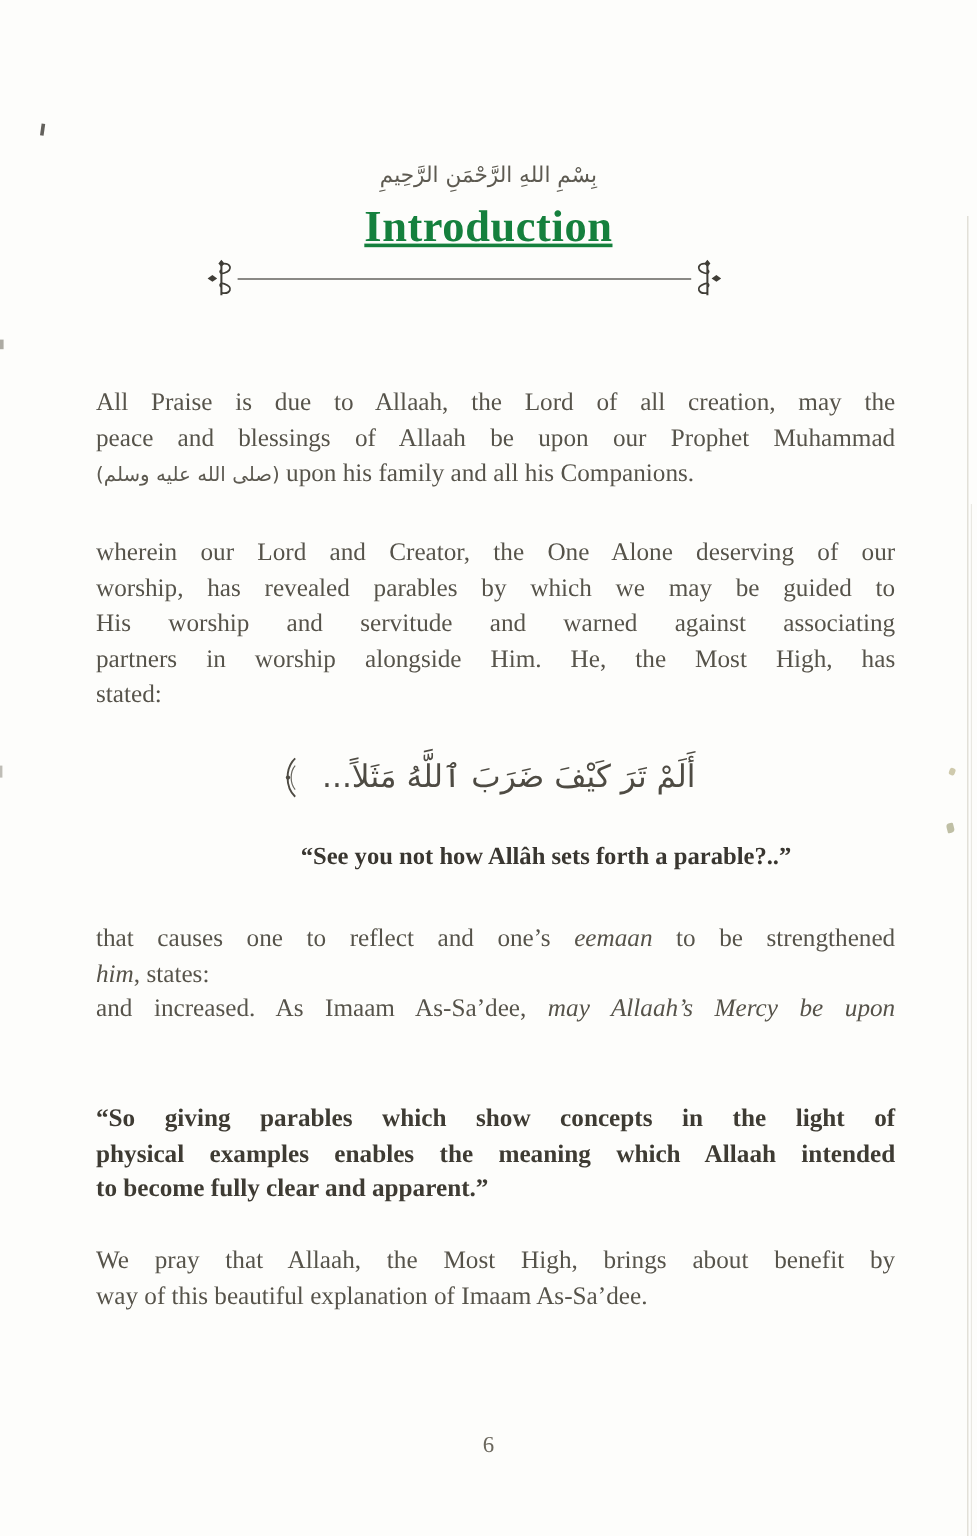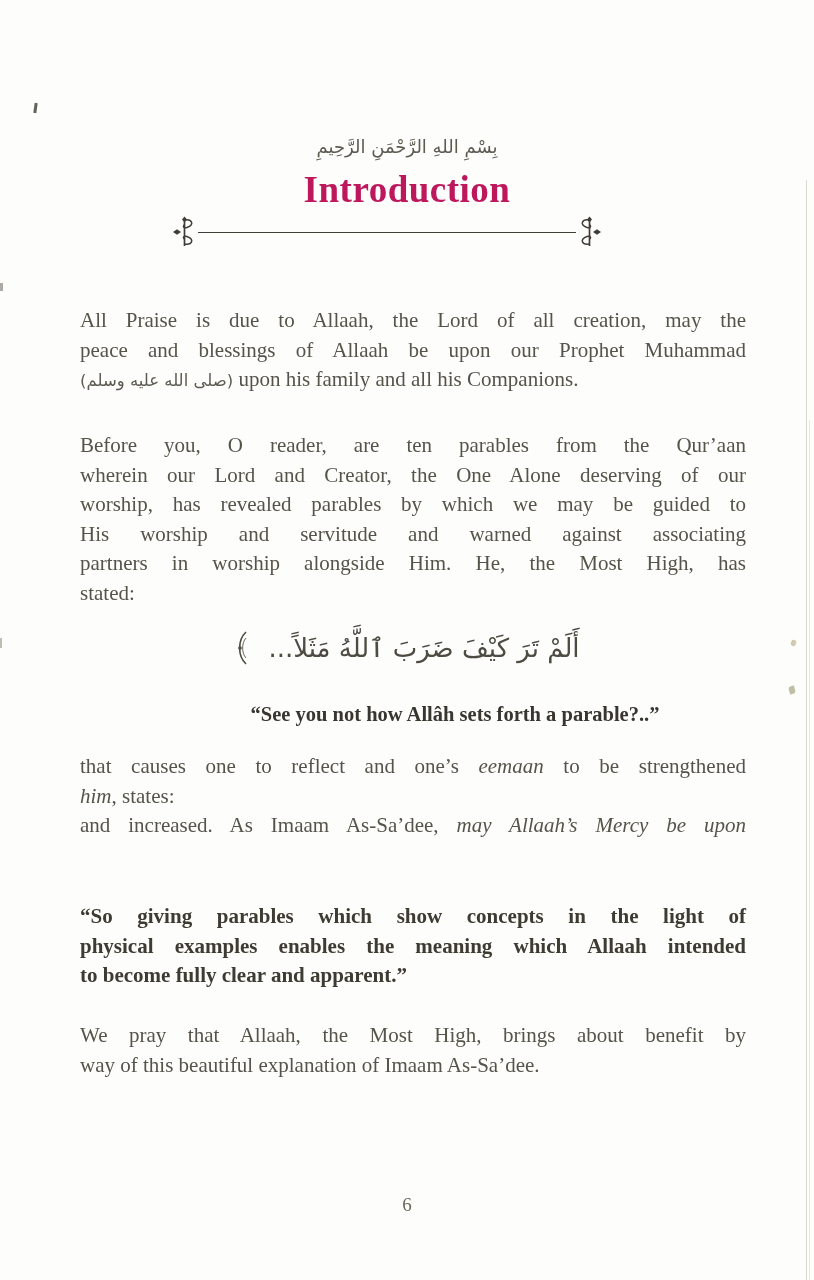--- a/index.html
+++ b/index.html
@@ -14,33 +14,33 @@
   .bismillah {
     position: absolute; top: 132px; left: 0; width: 100%;
     text-align: center; direction: rtl;
     font-family: "DejaVu Sans", sans-serif;
     font-size: 18px; color: #5d5a51; line-height: 30px;
   }
   .title {
     position: absolute; top: 168px; left: 0; width: 100%;
     text-align: center;
     font-size: 37px; font-weight: 700; letter-spacing: 0.5px;
-    color: #be185d; line-height: 44px;
+    color: #15803d; line-height: 44px; text-decoration: underline;
   }
   .divider {
     position: absolute; top: 216px; left: 172px; width: 430px; height: 32px;
     display: flex; align-items: center;
   }
   .divider .rule { flex: 1; height: 0; border-top: 1.7px solid #403e37; }
   .orn { width: 26px; height: 32px; flex: 0 0 auto; }
   .orn.right { transform: scaleX(-1); }
 
   .body-par {
     position: absolute; left: 80px; width: 666px;
-    font-size: 21px; line-height: 29.6px; color: #56534a;
+    font-size: 21px; line-height: 29.6px; color: #56534a; margin-top: 15px;
   }
   .jline { text-align: justify; text-align-last: justify; text-justify: inter-word; }
   .jlast { text-align-last: left; }
   .bold-par { font-weight: 700; color: #3e3b33; }
   .it { font-style: italic; }
   .ar-inline { font-family: "DejaVu Sans", sans-serif; font-size: 16.5px; color: #5d5a51; }
 
   .verse-row {
     position: absolute; top: 626px; left: 0; width: 100%;
     display: flex; justify-content: center; align-items: center; gap: 19px;
@@ -113,21 +113,20 @@
   <div class="body-par" style="top:306px">
     <div class="jline">All Praise is due to Allaah, the Lord of all creation, may the</div>
     <div class="jline">peace and blessings of Allaah be upon our Prophet Muhammad</div>
     <div class="jline jlast">
       <span class="ar-inline">(صلى الله عليه وسلم)</span>
       <span>upon his family and all his Companions.</span>
     </div>
   </div>
 
   <div class="body-par" style="top:431px">
-    <div class="jline">Before you, O reader, are ten parables from the Qur’aan</div>
     <div class="jline">wherein our Lord and Creator, the One Alone deserving of our</div>
     <div class="jline">worship, has revealed parables by which we may be guided to</div>
     <div class="jline">His worship and servitude and warned against associating</div>
     <div class="jline">partners in worship alongside Him. He, the Most High, has</div>
     <div class="jline jlast">stated:</div>
   </div>
 
   <div class="verse-row">
     <svg class="ayah-orn" viewBox="0 0 15 36">
       <path d="M12 2 C3.5 10 3.5 26 12 34" stroke="#4e4b43" stroke-width="1.6" fill="none"></path>

